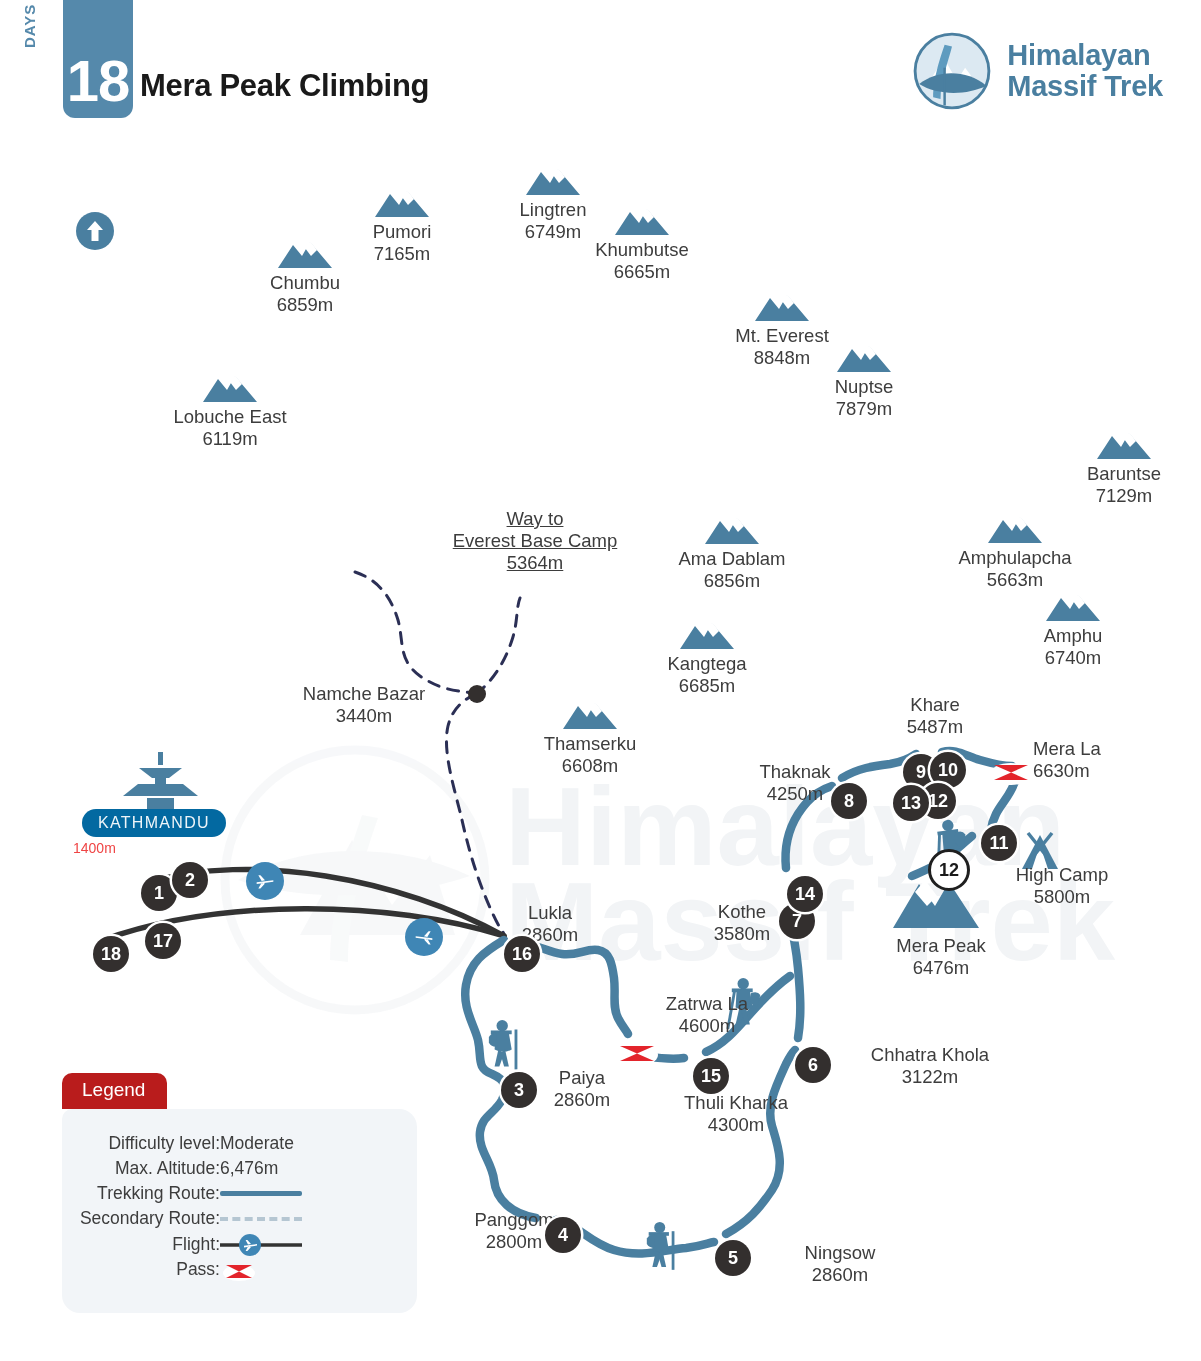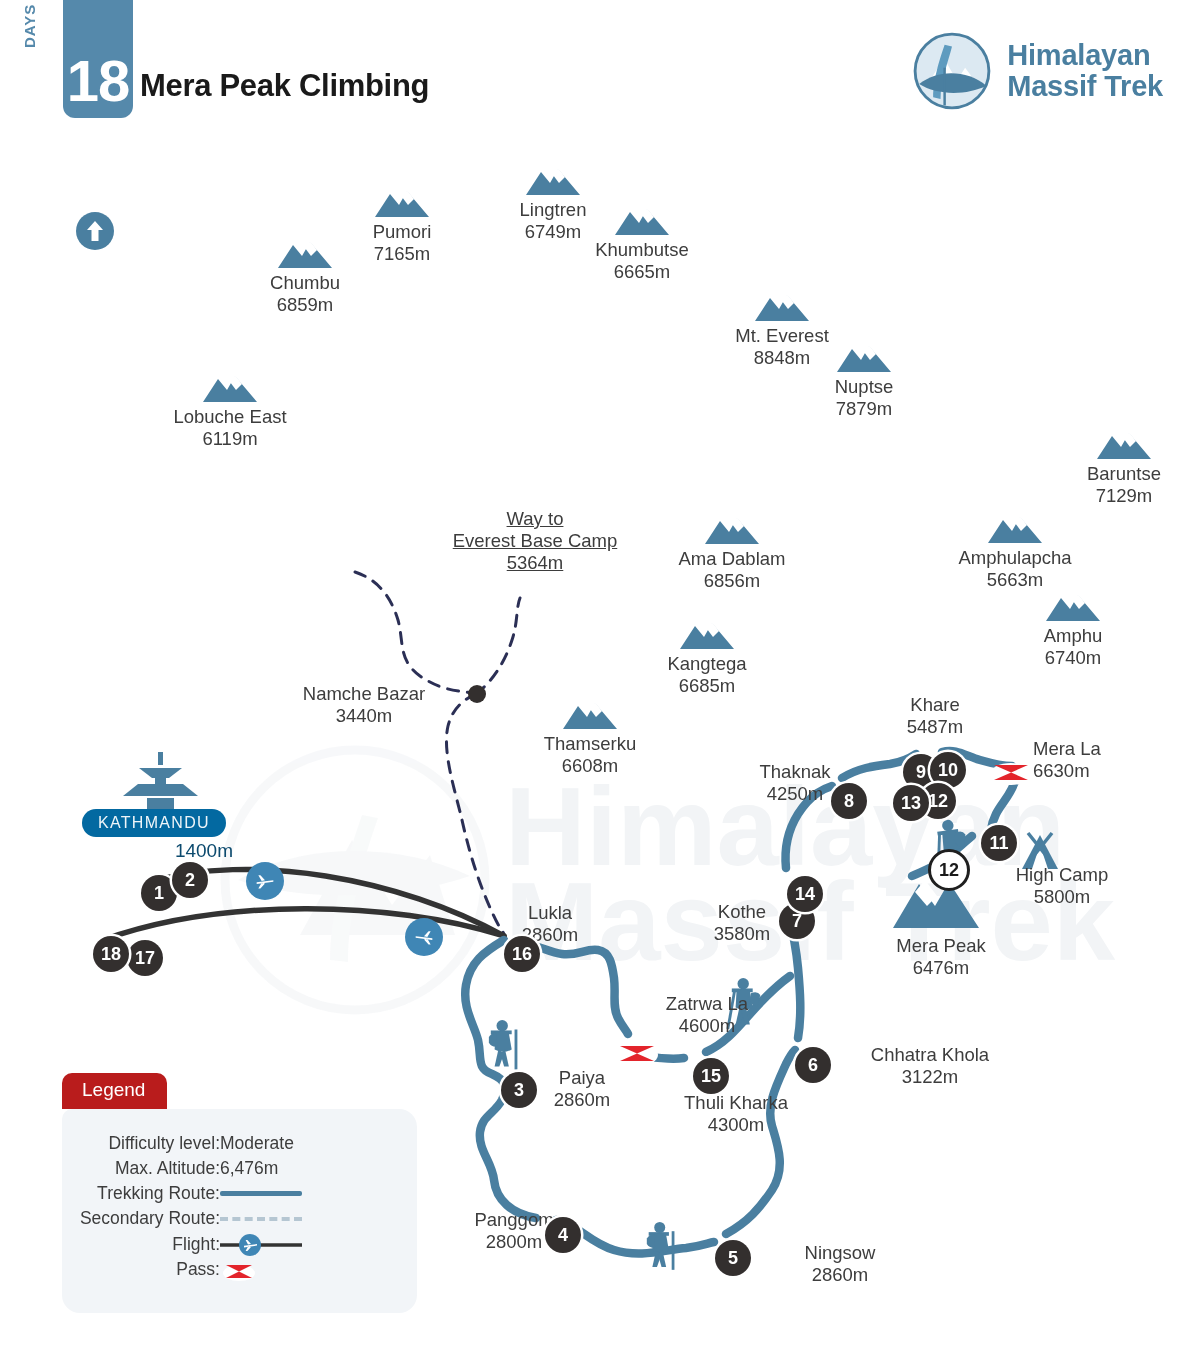--- a/index.html
+++ b/index.html
@@ -71,21 +71,21 @@
     position:absolute;width:38px;height:38px;border-radius:50%;
     background:#3f86b5;display:flex;align-items:center;justify-content:center;
   }
 
   
   .ktm-pill{
     position:absolute;background:#0369a1;color:#eef5f9;
     font-size:16px;letter-spacing:1.3px;padding:5px 16px;border-radius:14px;
     white-space:nowrap;
   }
-  .ktm-alt{position:absolute;font-size:19px;color:#0c4a6e;text-align:right;width:160px;}
+  .ktm-alt{position:absolute;font-size:14px;color:#ef4444;text-align:left;width:160px;}
 
   
   .compass{
     position:absolute;width:38px;height:38px;border-radius:50%;background:#4a7fa0;
     display:flex;align-items:center;justify-content:center;
   }
 
   
   .legend{position:absolute;left:62px;top:1073px;width:355px;}
   .legend-tab{
@@ -482,21 +482,21 @@
       <div class="marker" style="left: 779px; top: 903px;">7</div>
       <div class="marker" style="left: 831px; top: 783px;">8</div>
       <div class="marker" style="left: 903px; top: 754px;">9</div>
       <div class="marker" style="left: 930px; top: 752px;">10</div>
       <div class="marker" style="left: 981px; top: 825px;">11</div>
       <div class="marker" style="left: 920px; top: 783px;">12</div>
       <div class="marker" style="left: 893px; top: 785px;">13</div>
       <div class="marker" style="left: 787px; top: 876px;">14</div>
       <div class="marker" style="left: 693px; top: 1058px;">15</div>
       <div class="marker" style="left: 504px; top: 936px;">16</div>
-      <div class="marker" style="left: 127px; top: 923px; margin-top: 17px;">17</div>
+      <div class="marker" style="left: 145px; top: 923px;">17</div>
       <div class="marker" style="left: 93px; top: 936px;">18</div>
       <div class="marker summit" style="left: 928px; top: 849px;">12</div>
     </div>
 
   <div class="legend">
     <div class="legend-box"></div>
     <div class="legend-tab">Legend</div>
     <div class="legend-rows" id="legend-rows">
         <div class="lrow">
           <div class="lkey">Difficulty level:</div>

